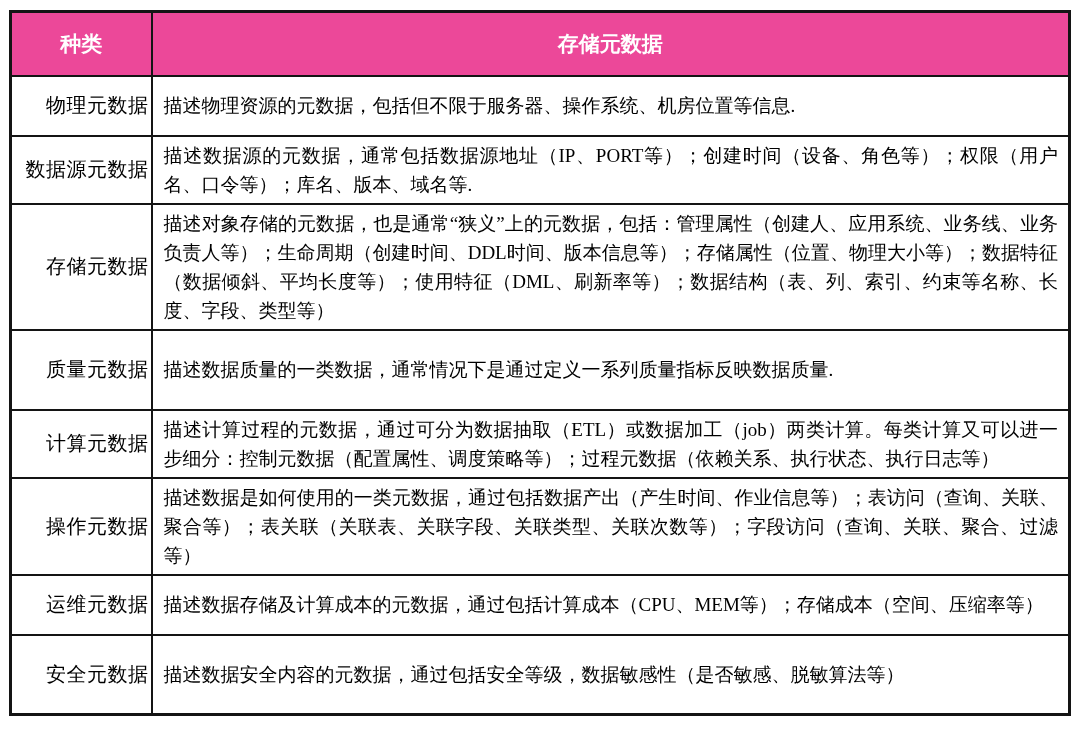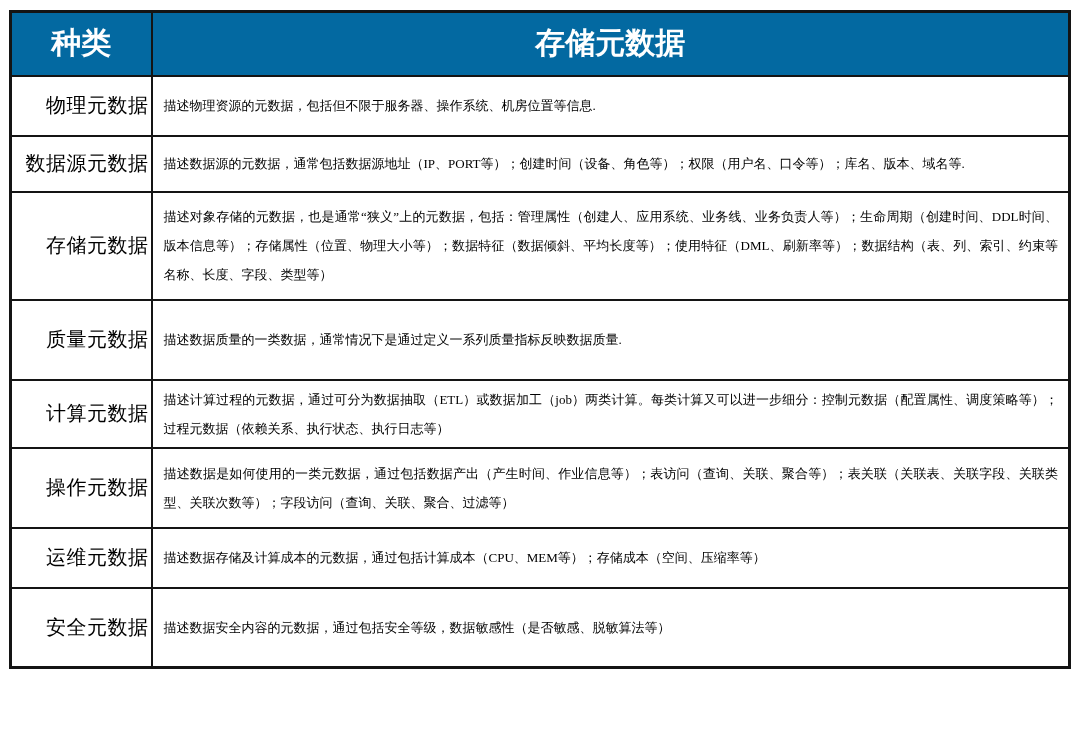--- a/index.html
+++ b/index.html
@@ -23,40 +23,40 @@
     background: #ffffff;
   }
   th, td {
     border: 2px solid #141414;
     box-sizing: border-box;
   }
   table {
     border: 3px solid #141414;
   }
   thead th {
-    background: #0369a1;
+    background: #ec4899;
     color: #ffffff;
-    font-size: 30px;
+    font-size: 21px;
     font-weight: bold;
     height: 64px;
     text-align: center;
     vertical-align: middle;
   }
   .col1 { width: 141px; }
   tbody td.cell-type {
     text-align: right;
     vertical-align: middle;
     font-size: 20px;
     color: #000000;
     padding: 0 2px;
     letter-spacing: 0.5px;
   }
   tbody td.cell-desc {
     vertical-align: middle;
-    font-size: 13px;
+    font-size: 19px;
     line-height: 29px;
     color: #000000;
     padding: 4px 10px 4px 11px;
     text-align: justify;
   }
   
   tbody tr:nth-child(1) { height: 60px; }
   tbody tr:nth-child(2) { height: 56px; }
   tbody tr:nth-child(3) { height: 108px; }
   tbody tr:nth-child(4) { height: 80px; }

